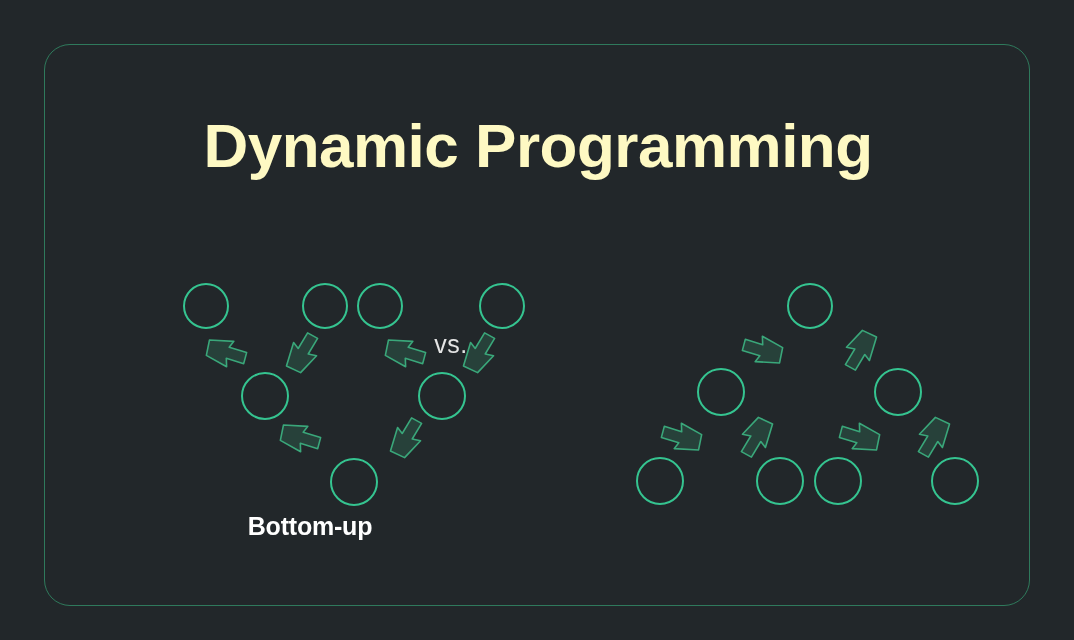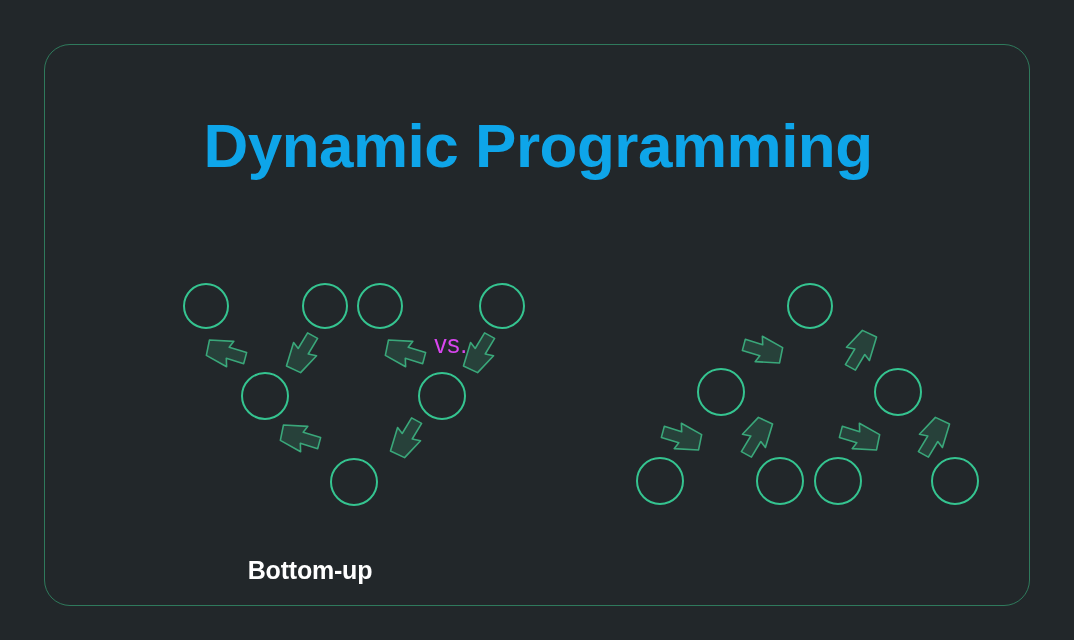--- a/index.html
+++ b/index.html
@@ -29,55 +29,54 @@
     border: 1px solid #2f7a5c;
     border-radius: 26px;
     box-sizing: border-box;
   }
   #title {
     position: absolute;
     left: 0;
     top: 70px;
     width: 986px;
     text-align: center;
-    color: #0ea5e9;
+    color: #fef9c3;
     font-size: 62px;
     font-weight: 700;
     letter-spacing: -0.5px;
     line-height: 1;
     white-space: nowrap;
   }
   #diagram {
     position: absolute;
     left: 0;
     top: 0;
     width: 986px;
     height: 562px;
     pointer-events: none;
   }
   .vs-label {
     position: absolute;
     left: 0;
     top: 330px;
     width: 902px;
     text-align: center;
-    color: #d946ef;
+    color: #e5e5e5;
     font-size: 25px;
     font-weight: 400;
     letter-spacing: 0.5px;
   }
   .tree-caption {
     position: absolute;
     color: #ffffff;
     font-size: 25px;
     font-weight: 700;
     letter-spacing: -0.2px;
     text-align: center;
     white-space: nowrap;
-    margin-top: 44px;
   }
   #caption-bottom-up {
     left: 160px;
     top: 512px;
     width: 300px;
   }
   #caption-top-down {
     left: 620px;
     top: 512px;
     width: 300px;

